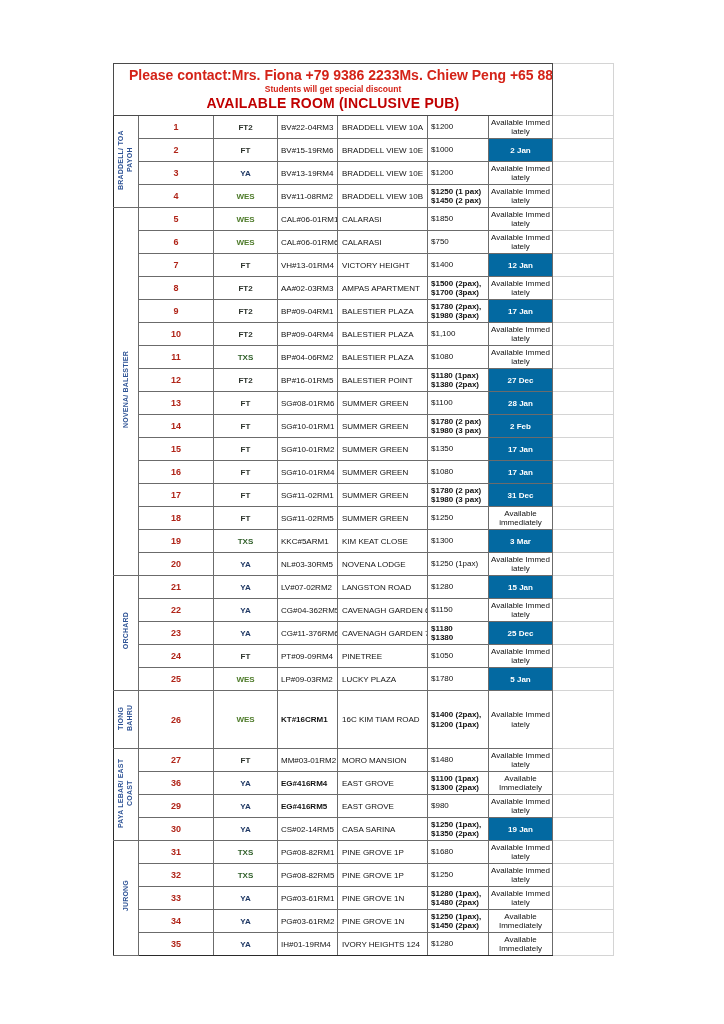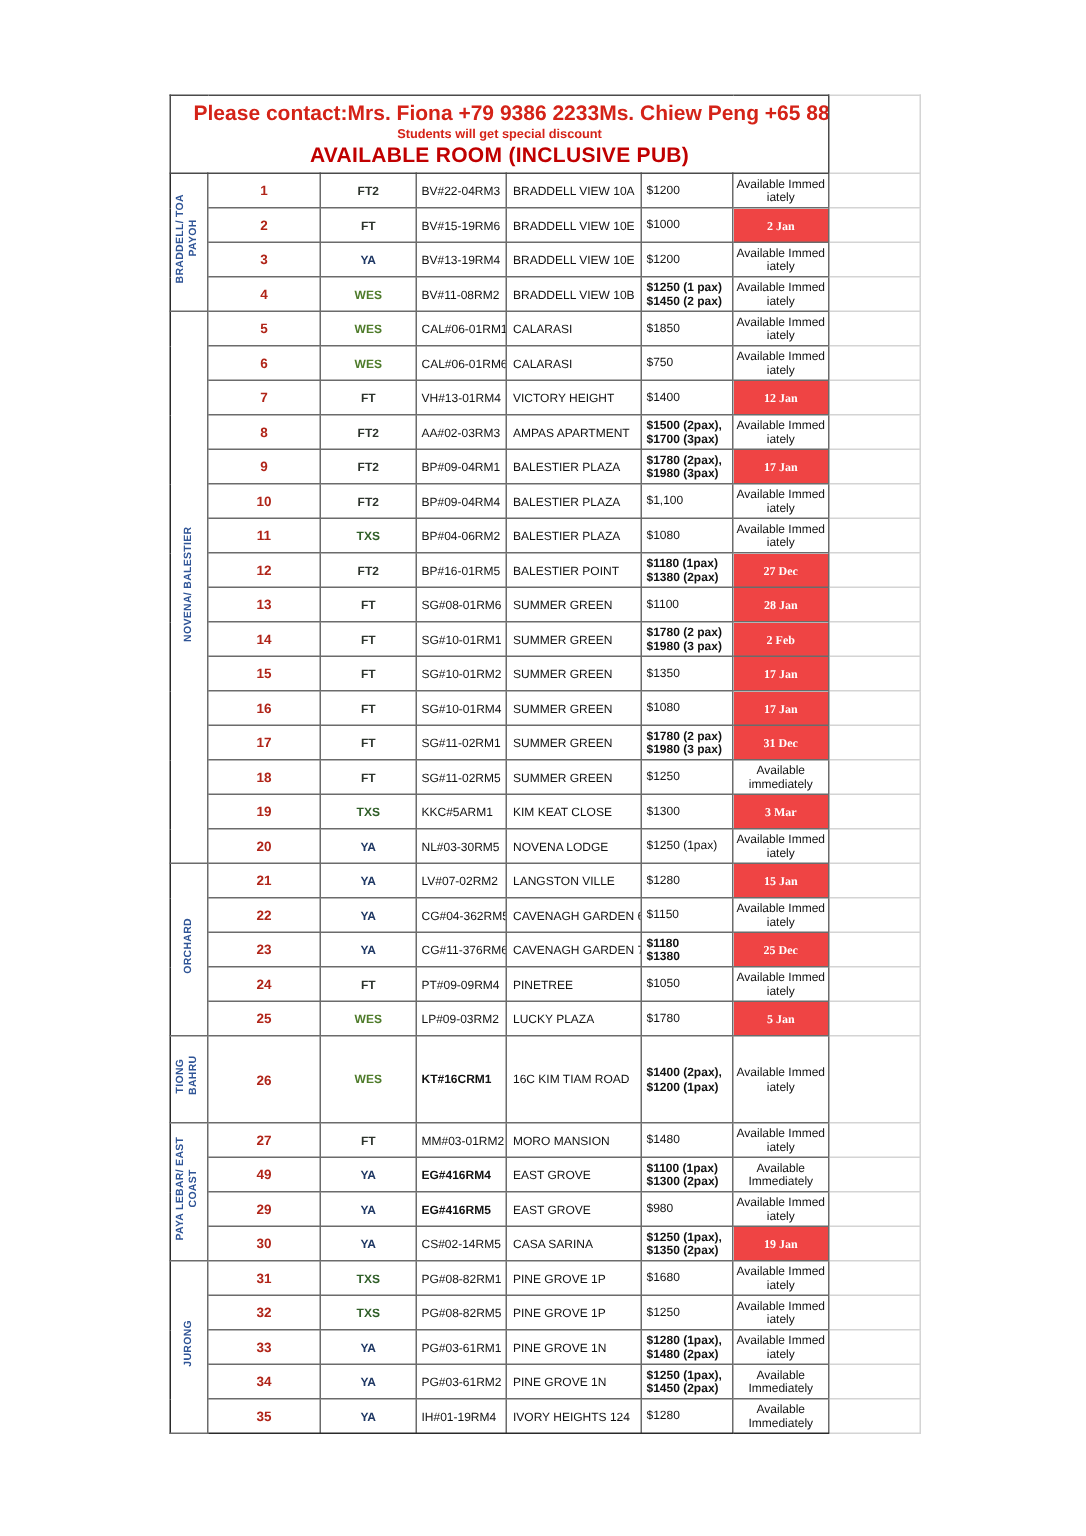--- a/index.html
+++ b/index.html
@@ -24,21 +24,21 @@
     font-size:7px;font-weight:bold;color:#2f5496;line-height:1.25;letter-spacing:.2px;white-space:normal;}
 
   td.num{text-align:center;font-size:9px;font-weight:bold;color:#b02418;}
   td.type{text-align:center;font-size:8px;font-weight:bold;}
   .t-ft{color:#2c332c;} .t-ya{color:#1f3864;} .t-wes{color:#4e7b2a;} .t-txs{color:#2f5e28;}
   td.code{font-size:8px;color:#111;padding-left:3px;white-space:nowrap;}
   td.building{font-size:8px;color:#111;padding-left:4px;white-space:nowrap;}
   td.price{font-size:8px;color:#111;padding-left:3px;line-height:9.5px;}
   td.code.b, td.price.b{font-weight:bold;}
   td.avail-text{font-size:8px;color:#111;text-align:center;line-height:9.5px;}
-  td.avail-date{background:#ef4444;color:#ffffff;font-size:8px;font-weight:bold;text-align:center;font-family:Liberation Serif, serif;}
+  td.avail-date{background:#0369a1;color:#ffffff;font-size:8px;font-weight:bold;text-align:center;}
 
   
   tr.group-start td{border-top:1.5px solid #2a2a2a;}
   tr.last-row td{border-bottom:1.3px solid #2a2a2a;}
   td.region-cell{border-left:1.3px solid #2a2a2a;}
 
   
   td.spare{border:1px solid #d4d4d4;background:#fff;}
   tr.group-start td.spare{border-top:1px solid #d4d4d4;}
   tr.last-row td.spare{border-bottom:1px solid #d4d4d4;}
@@ -329,21 +329,21 @@
               <div>Available Immed</div>
               <div>iately</div>
             </td>
             <td class="spare"></td>
           </tr>
           <tr class="group-start">
             <td class="region-cell" rowspan="5"><span class="region-text" style="max-height: 107px;">ORCHARD</span></td>
             <td class="num">21</td>
             <td class="type t-ya">YA</td>
             <td class="code">LV#07-02RM2</td>
-            <td class="building">LANGSTON VILLE</td>
+            <td class="building">LANGSTON ROAD</td>
             <td class="price">
               <div>$1280</div>
             </td>
             <td class="avail-date">15 Jan</td>
             <td class="spare"></td>
           </tr>
           <tr>
             <td class="num">22</td>
             <td class="type t-ya">YA</td>
             <td class="code">CG#04-362RM5</td>
@@ -419,21 +419,21 @@
             <td class="price">
               <div>$1480</div>
             </td>
             <td class="avail-text">
               <div>Available Immed</div>
               <div>iately</div>
             </td>
             <td class="spare"></td>
           </tr>
           <tr>
-            <td class="num">49</td>
+            <td class="num">36</td>
             <td class="type t-ya">YA</td>
             <td class="code b">EG#416RM4</td>
             <td class="building">EAST GROVE</td>
             <td class="price b">
               <div>$1100 (1pax)</div>
               <div>$1300 (2pax)</div>
             </td>
             <td class="avail-text">
               <div>Available</div>
               <div>Immediately</div>

